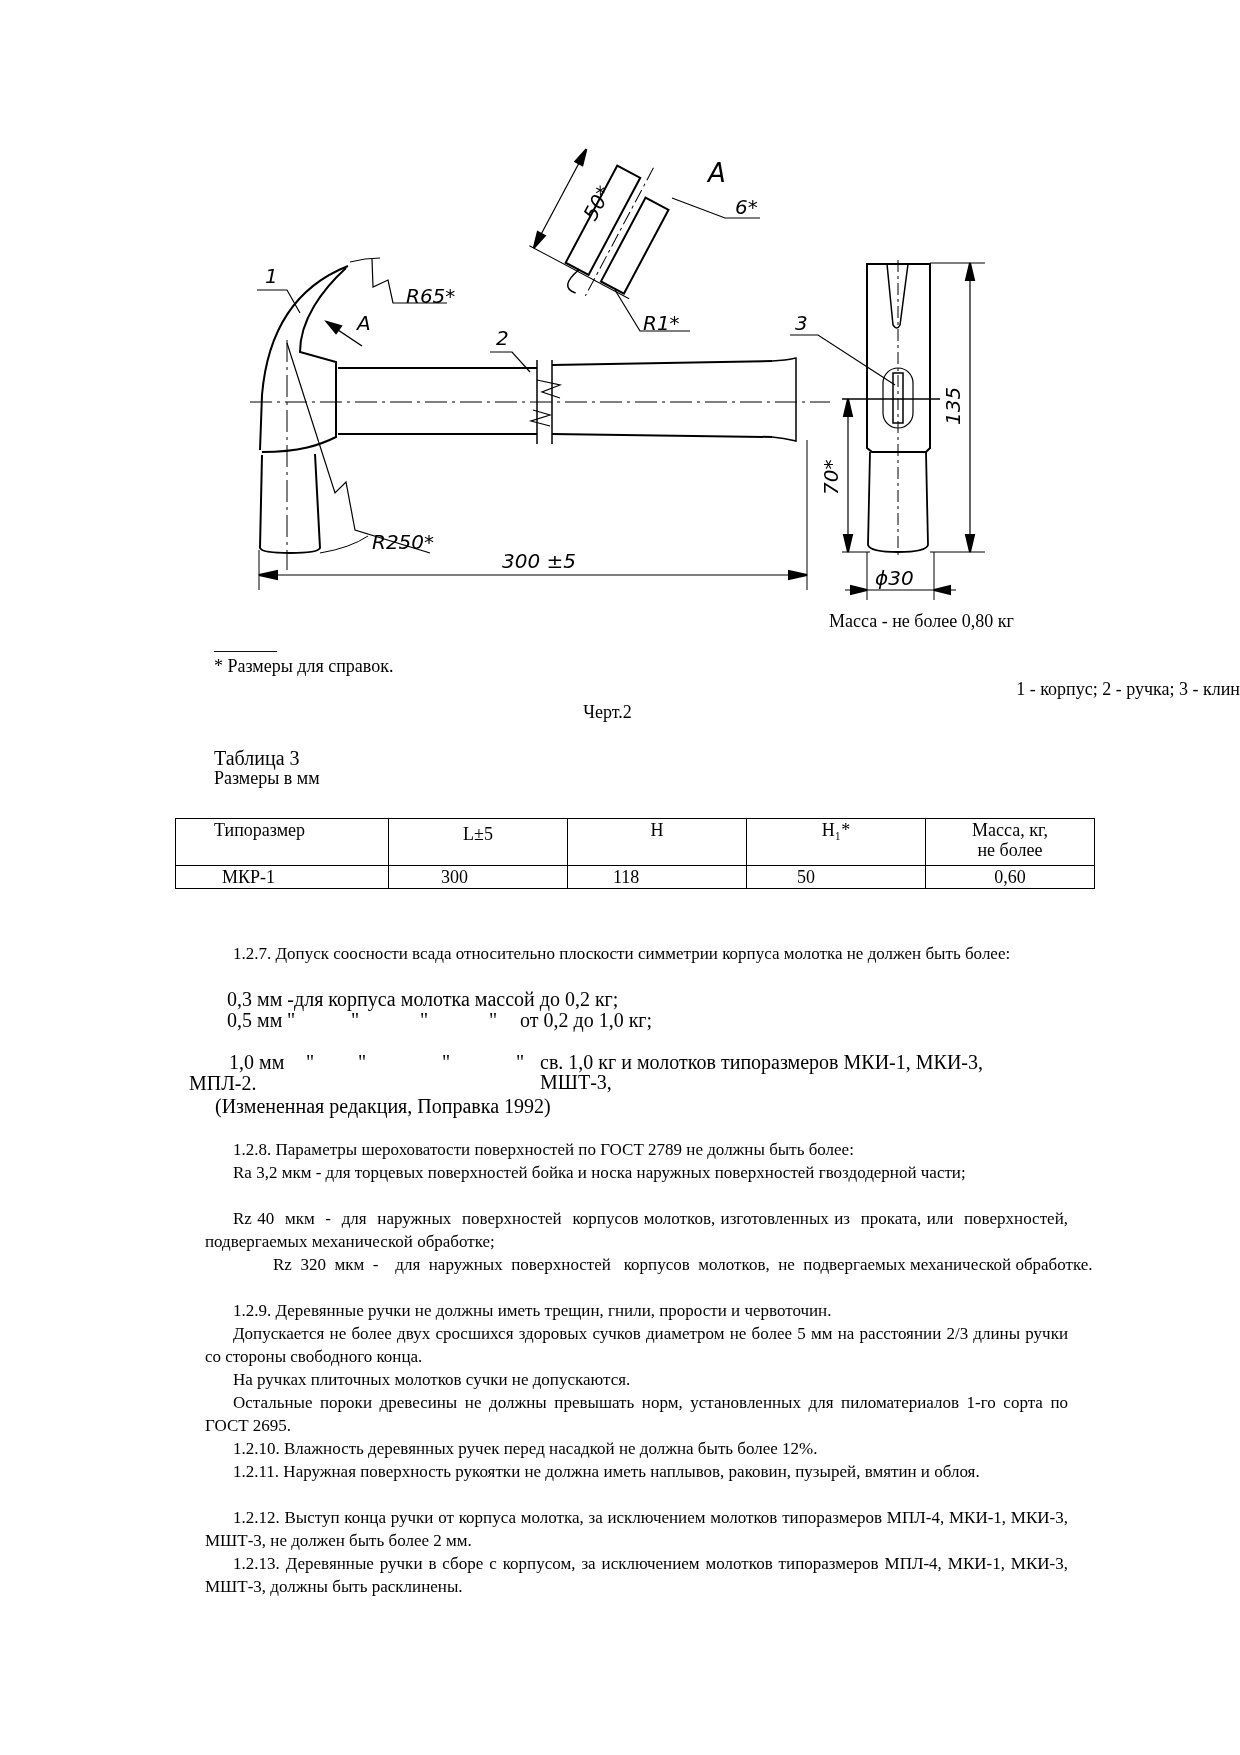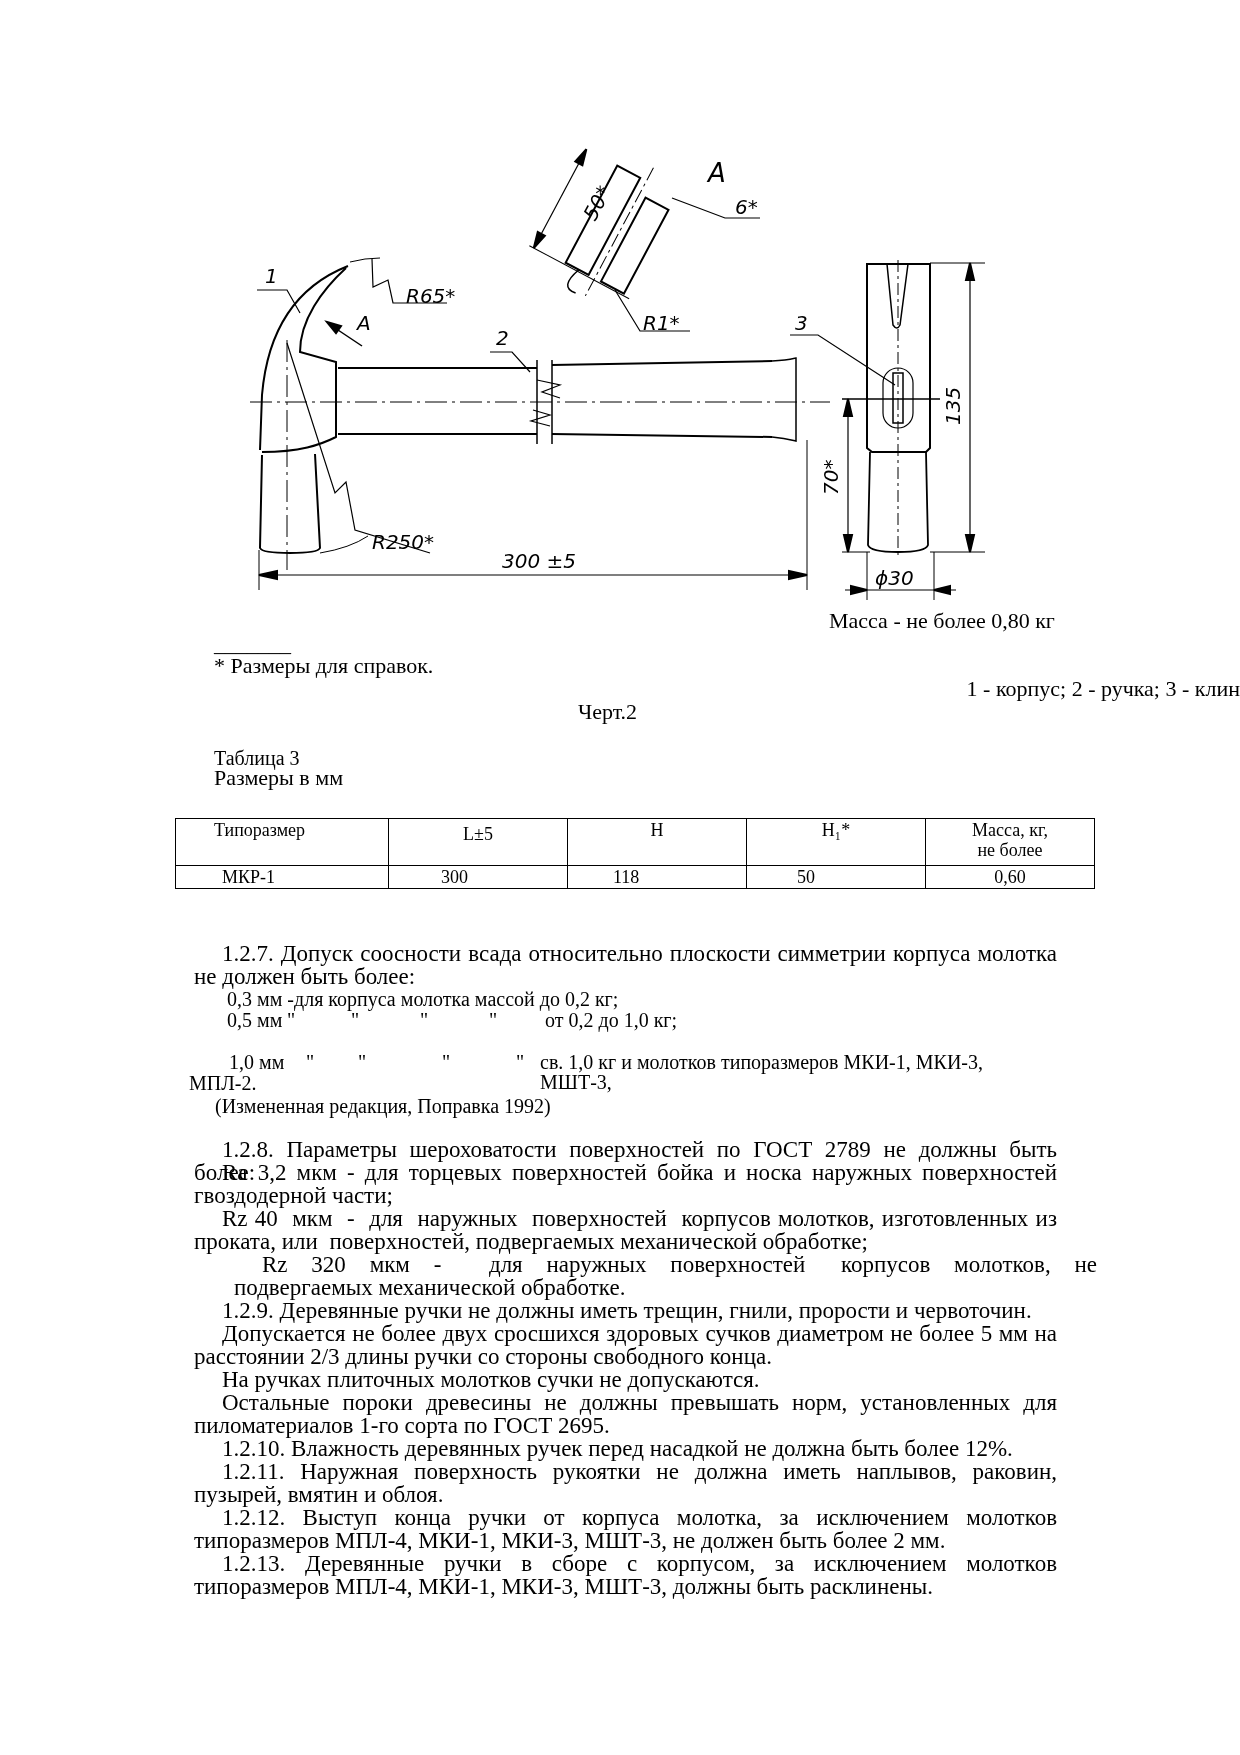--- a/index.html
+++ b/index.html
@@ -1,26 +1,26 @@
 <!DOCTYPE html>
 <html><head>
 <meta charset="utf-8">
 <style>
   html, body { margin: 0; padding: 0; background: #ffffff; }
   body { width: 1240px; height: 1755px; position: relative; overflow: hidden;
          font-family: "Liberation Serif", serif; color: #000; }
   .abs { position: absolute; }
-  .t18 { font-size: 22px; line-height: 22px; }
+  .t18 { font-size: 18px; line-height: 22px; }
   .t16 { font-size: 20px; line-height: 20px; }
   #drawing { position: absolute; left: 0; top: 0; width: 1240px; height: 600px; }
   .dimtxt { font-family: "DejaVu Sans", sans-serif; font-style: italic; font-size: 20px; fill: #000; }
   table.spec { position: absolute; left: 175px; top: 818px; width: 920px; border-collapse: collapse;
                font-size: 18px; line-height: 20px; }
   table.spec td { border: 1.5px solid #000; padding: 1px 4px; vertical-align: top; }
-  .para { position: absolute; left: 194px; width: 863px; font-size: 23px; line-height: 23px; text-align: justify; }
+  .para { position: absolute; left: 205px; width: 863px; font-size: 17px; line-height: 23px; text-align: justify; }
 </style>
 </head>
 <body>
 
 <svg id="drawing" viewBox="0 0 1240 600" xmlns="http://www.w3.org/2000/svg">
   <g fill="none" stroke="#000" stroke-width="2">
 
     <path d="M 348 266 C 300 285 268 325 262 395 L 260 450"></path>
     <path d="M 346 268 C 322 290 300 320 300 352 L 336 362 L 336 437 C 320 445 300 452 262 452"></path>
 
@@ -151,21 +151,21 @@
   </table>
 
 <div class="para" style="top:942px; text-indent:28px;">1.2.7. Допуск соосности всада относительно плоскости симметрии корпуса молотка не должен быть более:</div>
 <div class="abs t16" style="left:227px; top:989px;">0,3 мм -для корпуса молотка массой до 0,2 кг;</div>
 <div class="abs t16" style="left:227px; top:1010px; width:600px;">
   <span>0,5 мм</span>
   <span style="position:absolute; left:60px;">"</span>
   <span style="position:absolute; left:124px;">"</span>
   <span style="position:absolute; left:193px;">"</span>
   <span style="position:absolute; left:262px;">"</span>
-  <span style="position:absolute; left:293px;margin-left:25px;">от 0,2 до 1,0 кг;</span>
+  <span style="position:absolute; left:293px;">от 0,2 до 1,0 кг;</span>
 </div>
 <div class="abs t16" style="left:229px; top:1052px; width:830px;">
   <span>1,0 мм</span>
   <span style="position:absolute; left:77px;">"</span>
   <span style="position:absolute; left:129px;">"</span>
   <span style="position:absolute; left:213px;">"</span>
   <span style="position:absolute; left:287px;">"</span>
   <span style="position:absolute; left:311px;">св. 1,0 кг и молотков типоразмеров МКИ-1, МКИ-3, МШТ-3,</span>
 </div>
 <div class="abs t16" style="left:189px; top:1073px;">МПЛ-2.</div>

